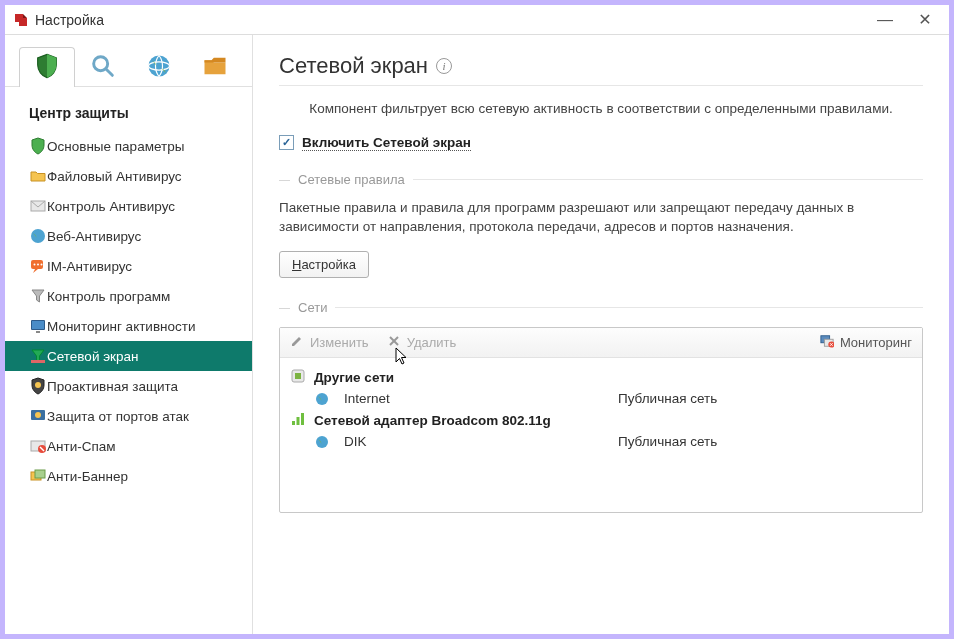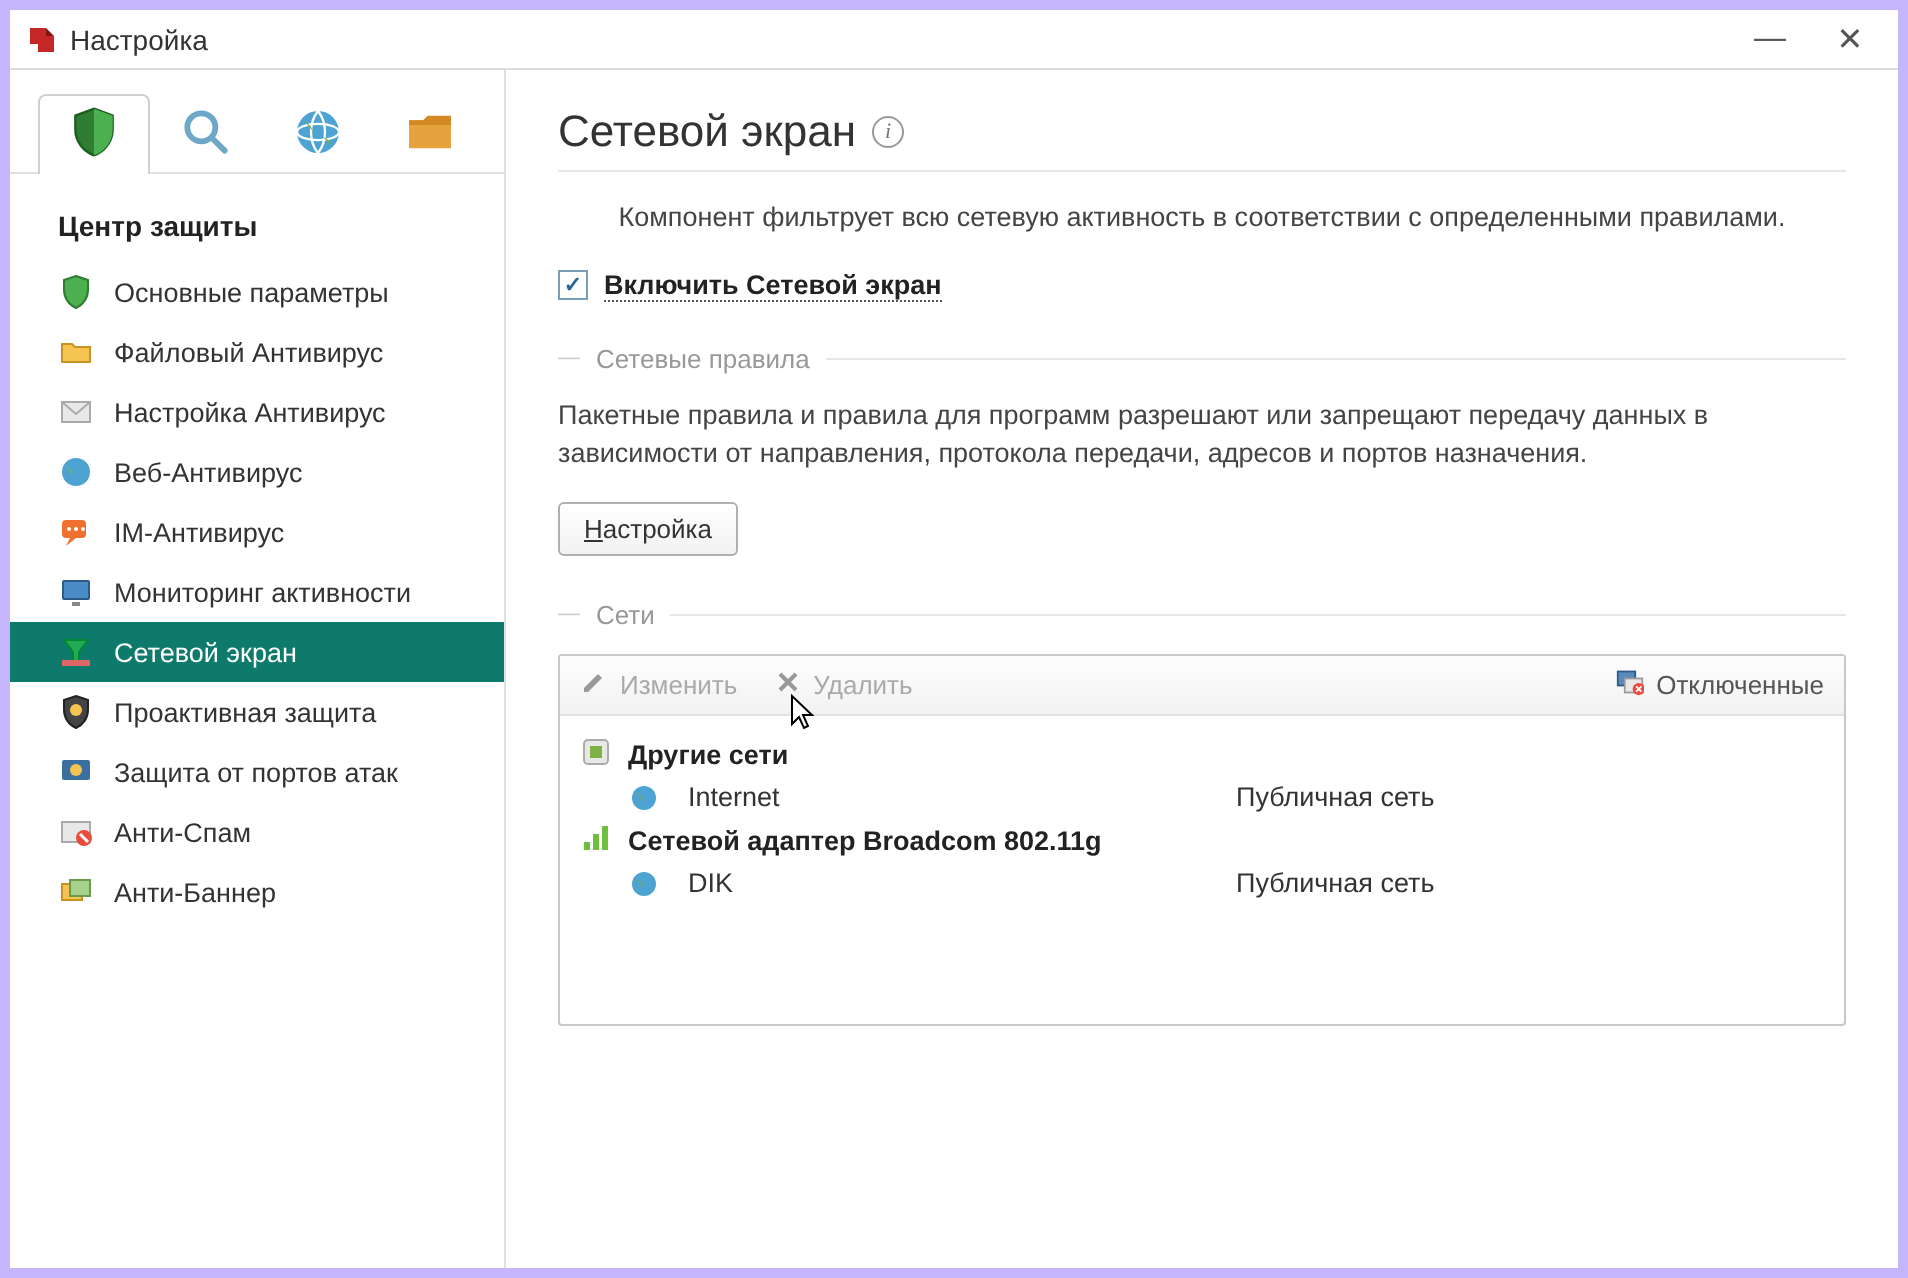--- a/index.html
+++ b/index.html
@@ -81,21 +81,20 @@
 }
 .nav {
   list-style: none;
 }
 .nav li {
   display: flex;
   align-items: center;
   height: 30px;
   padding: 0 10px 0 24px;
   cursor: pointer;
-  gap: 10px;
   color: #333;
   font-size: 13.5px;
 }
 .nav li.active {
   background: #0e7a6b;
   color: #fff;
 }
 .nav .icn { width: 18px; height: 18px; display: flex; align-items: center; justify-content: center; flex-shrink: 0; }
 .nav .icn svg { width: 18px; height: 18px; }
 .main {
@@ -266,21 +265,21 @@
             </span>
           <span>Файловый Антивирус</span>
         </li>
         <li>
           <span class="icn">
               <svg viewBox="0 0 18 18">
                 <rect x="2" y="4" width="14" height="10" fill="#e8e8e8" stroke="#aaa"></rect>
                 <path d="M2 4 L9 10 L16 4" fill="none" stroke="#aaa"></path>
               </svg>
             </span>
-          <span>Настройка Антивирус</span>
+          <span>Контроль Антивирус</span>
         </li>
         <li>
           <span class="icn">
               <svg viewBox="0 0 18 18">
                 <circle cx="9" cy="9" r="7" fill="#4da3d1"></circle>
                 <path d="M4 6 Q7 8 8 11" fill="#7cb342"></path>
               </svg>
             </span>
           <span>Веб-Антивирус</span>
         </li>
@@ -288,20 +287,28 @@
           <span class="icn">
               <svg viewBox="0 0 18 18">
                 <rect x="2" y="3" width="12" height="9" rx="2" fill="#f07030"></rect>
                 <path d="M6 12 L4 16 L9 12 Z" fill="#f07030"></path>
                 <circle cx="5.5" cy="7.5" r="1" fill="#fff"></circle>
                 <circle cx="9" cy="7.5" r="1" fill="#fff"></circle>
                 <circle cx="12.5" cy="7.5" r="1" fill="#fff"></circle>
               </svg>
             </span>
           <span>IM-Антивирус</span>
+        </li>
+        <li>
+          <span class="icn">
+              <svg viewBox="0 0 18 18">
+                <path d="M3 3 L15 3 L10.5 9 L10.5 15 L7.5 13 L7.5 9 Z" fill="#bbb" stroke="#888"></path>
+              </svg>
+            </span>
+          <span>Контроль программ</span>
         </li>
         <li>
           <span class="icn">
               <svg viewBox="0 0 18 18">
                 <rect x="2" y="3" width="14" height="10" rx="1" fill="#2d5a8a"></rect>
                 <rect x="3" y="4" width="12" height="8" fill="#4a8cc7"></rect>
                 <rect x="7" y="14" width="4" height="2" fill="#888"></rect>
               </svg>
             </span>
           <span>Мониторинг активности</span>
@@ -399,21 +406,21 @@
           </div>
           <div class="spacer"></div>
           <div class="tool-item dark">
             <span><svg viewBox="0 0 16 16">
                   <rect x="1" y="2" width="10" height="8" fill="#5b8bbd" stroke="#2a5a8a"></rect>
                   <rect x="5" y="6" width="10" height="8" fill="#e8e8e8" stroke="#999"></rect>
                   <circle cx="13" cy="12" r="3.5" fill="#e74c3c"></circle>
                   <line x1="11.5" y1="10.5" x2="14.5" y2="13.5" stroke="#fff" stroke-width="1"></line>
                   <line x1="14.5" y1="10.5" x2="11.5" y2="13.5" stroke="#fff" stroke-width="1"></line>
                 </svg></span>
-            <span>Отключенные</span>
+            <span>Мониторинг</span>
           </div>
         </div>
         <div class="net-body">
 
           <div class="net-group">
             <span><svg viewBox="0 0 16 16">
                   <rect x="2" y="2" width="12" height="12" rx="2" fill="#e8e8e8" stroke="#aaa"></rect>
                   <rect x="5" y="5" width="6" height="6" fill="#7cb342"></rect>
                 </svg></span>
             <span>Другие сети</span>

